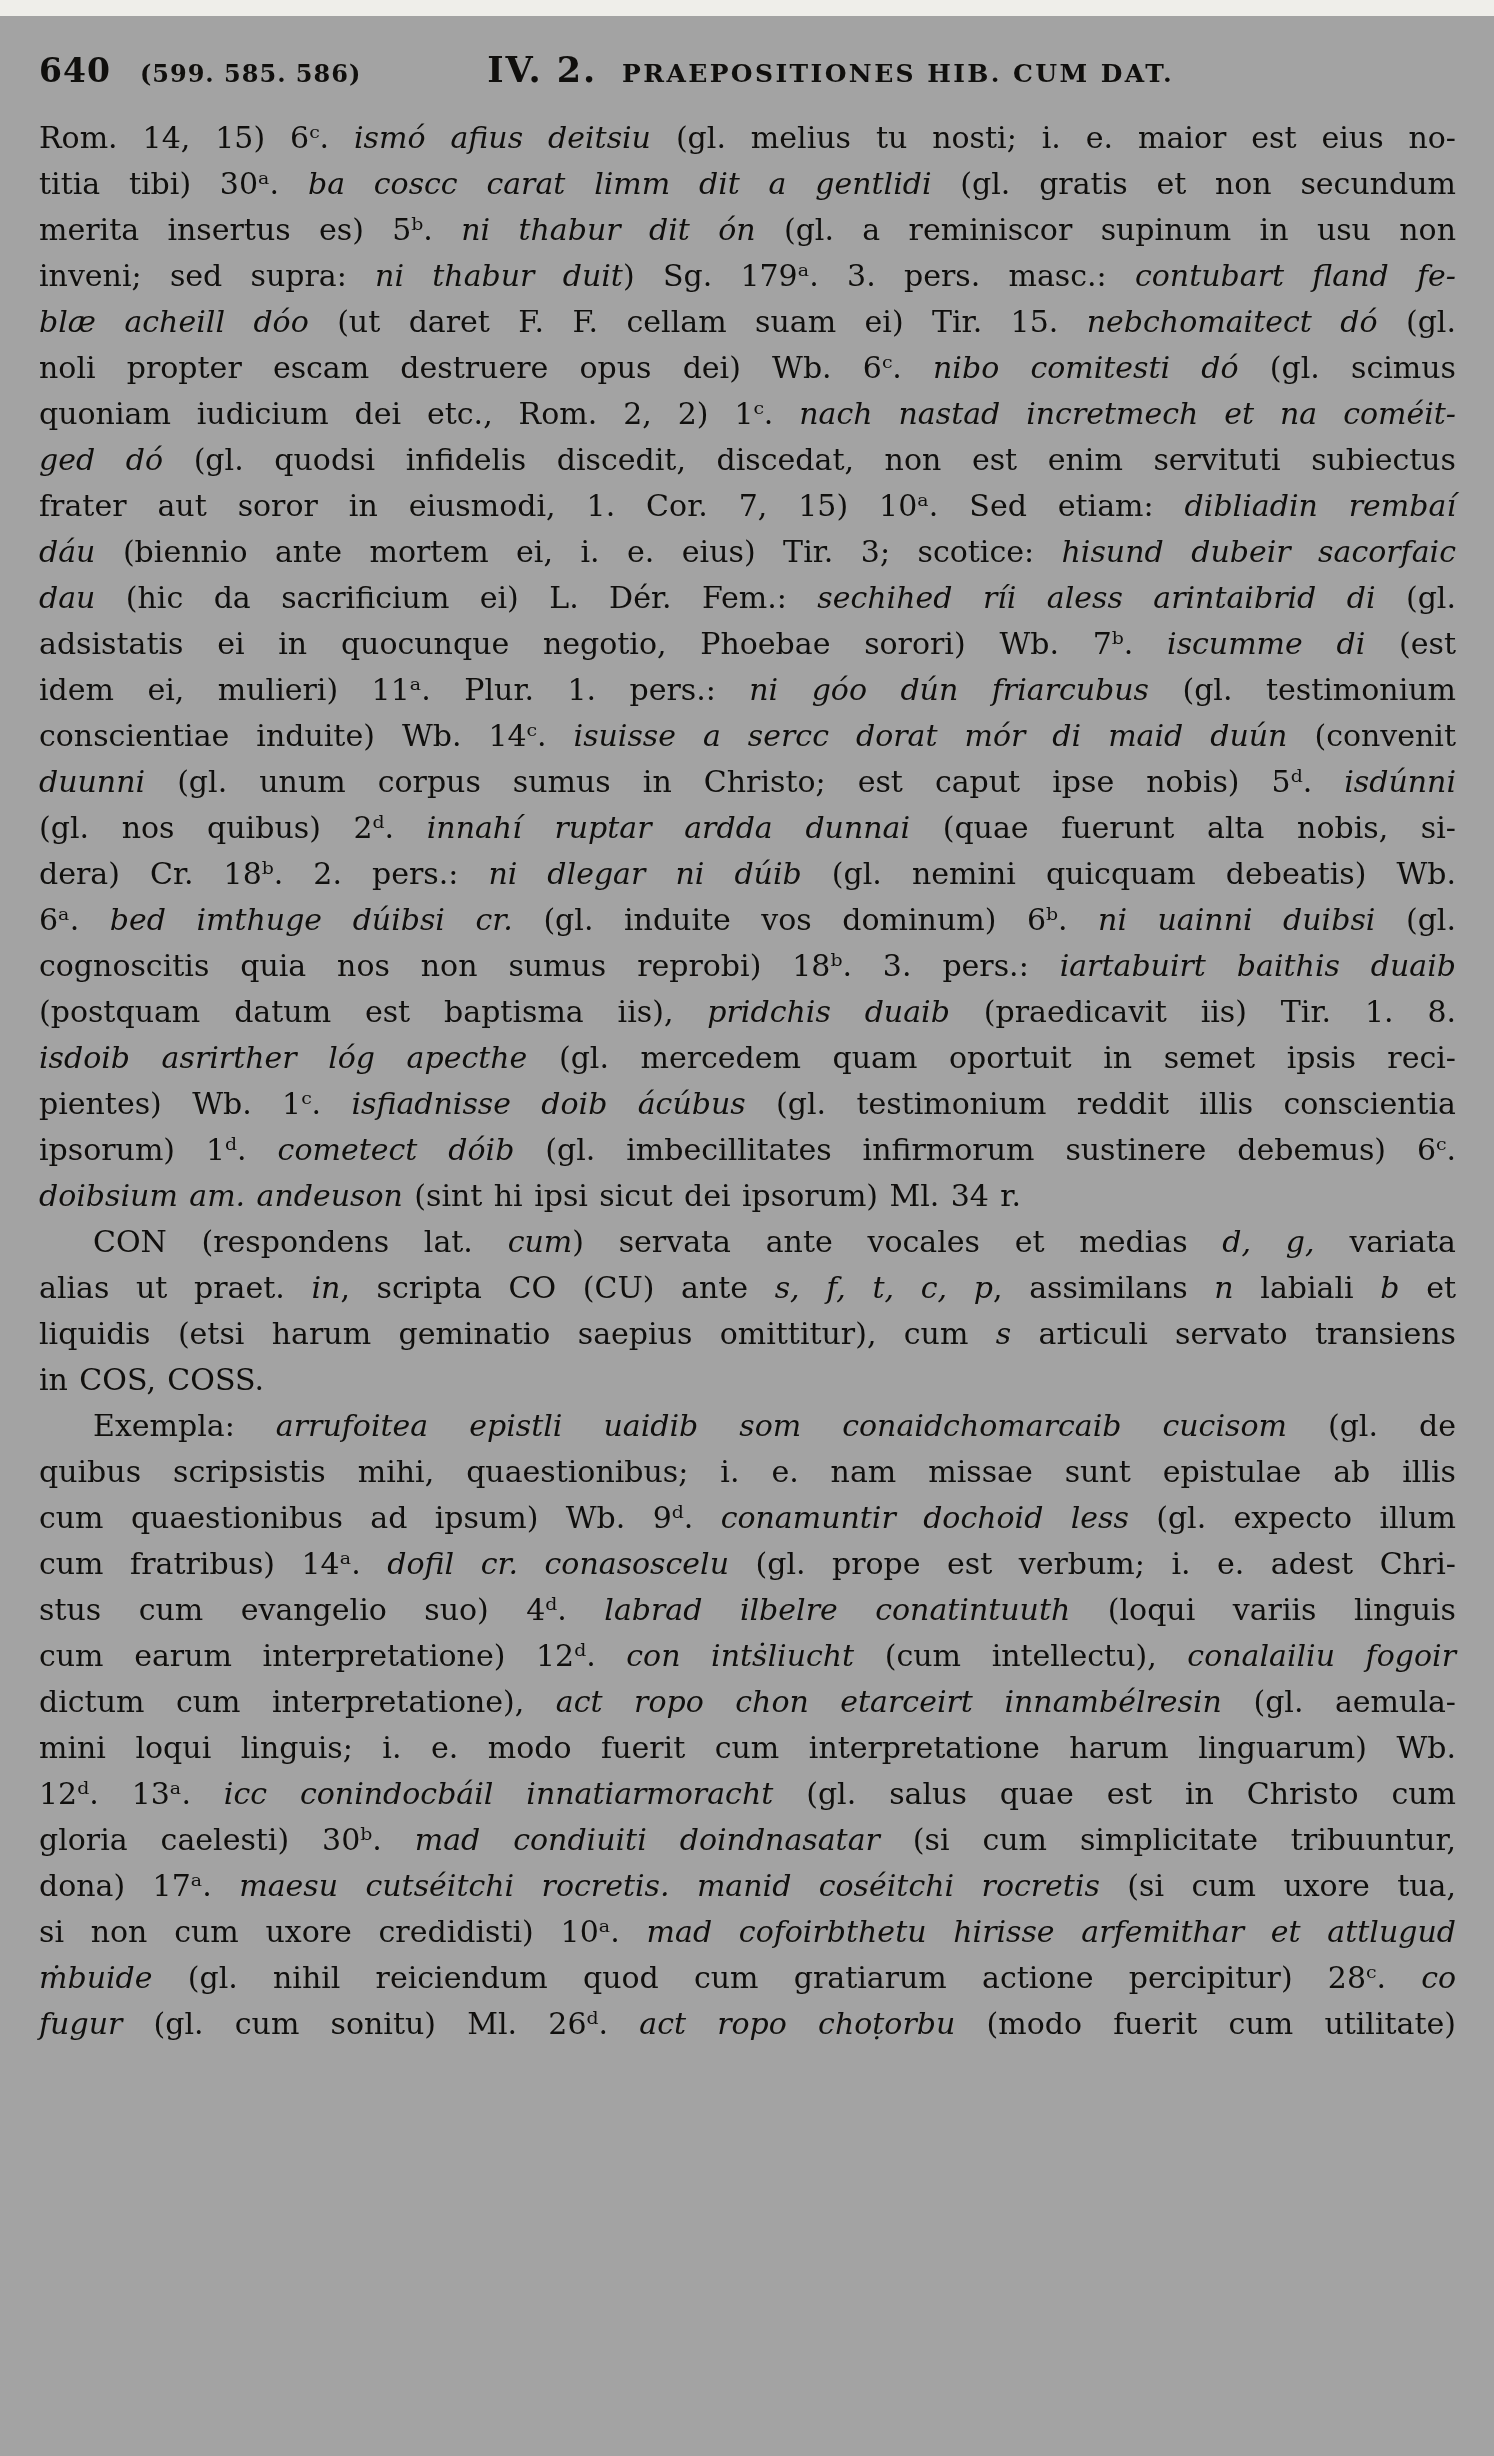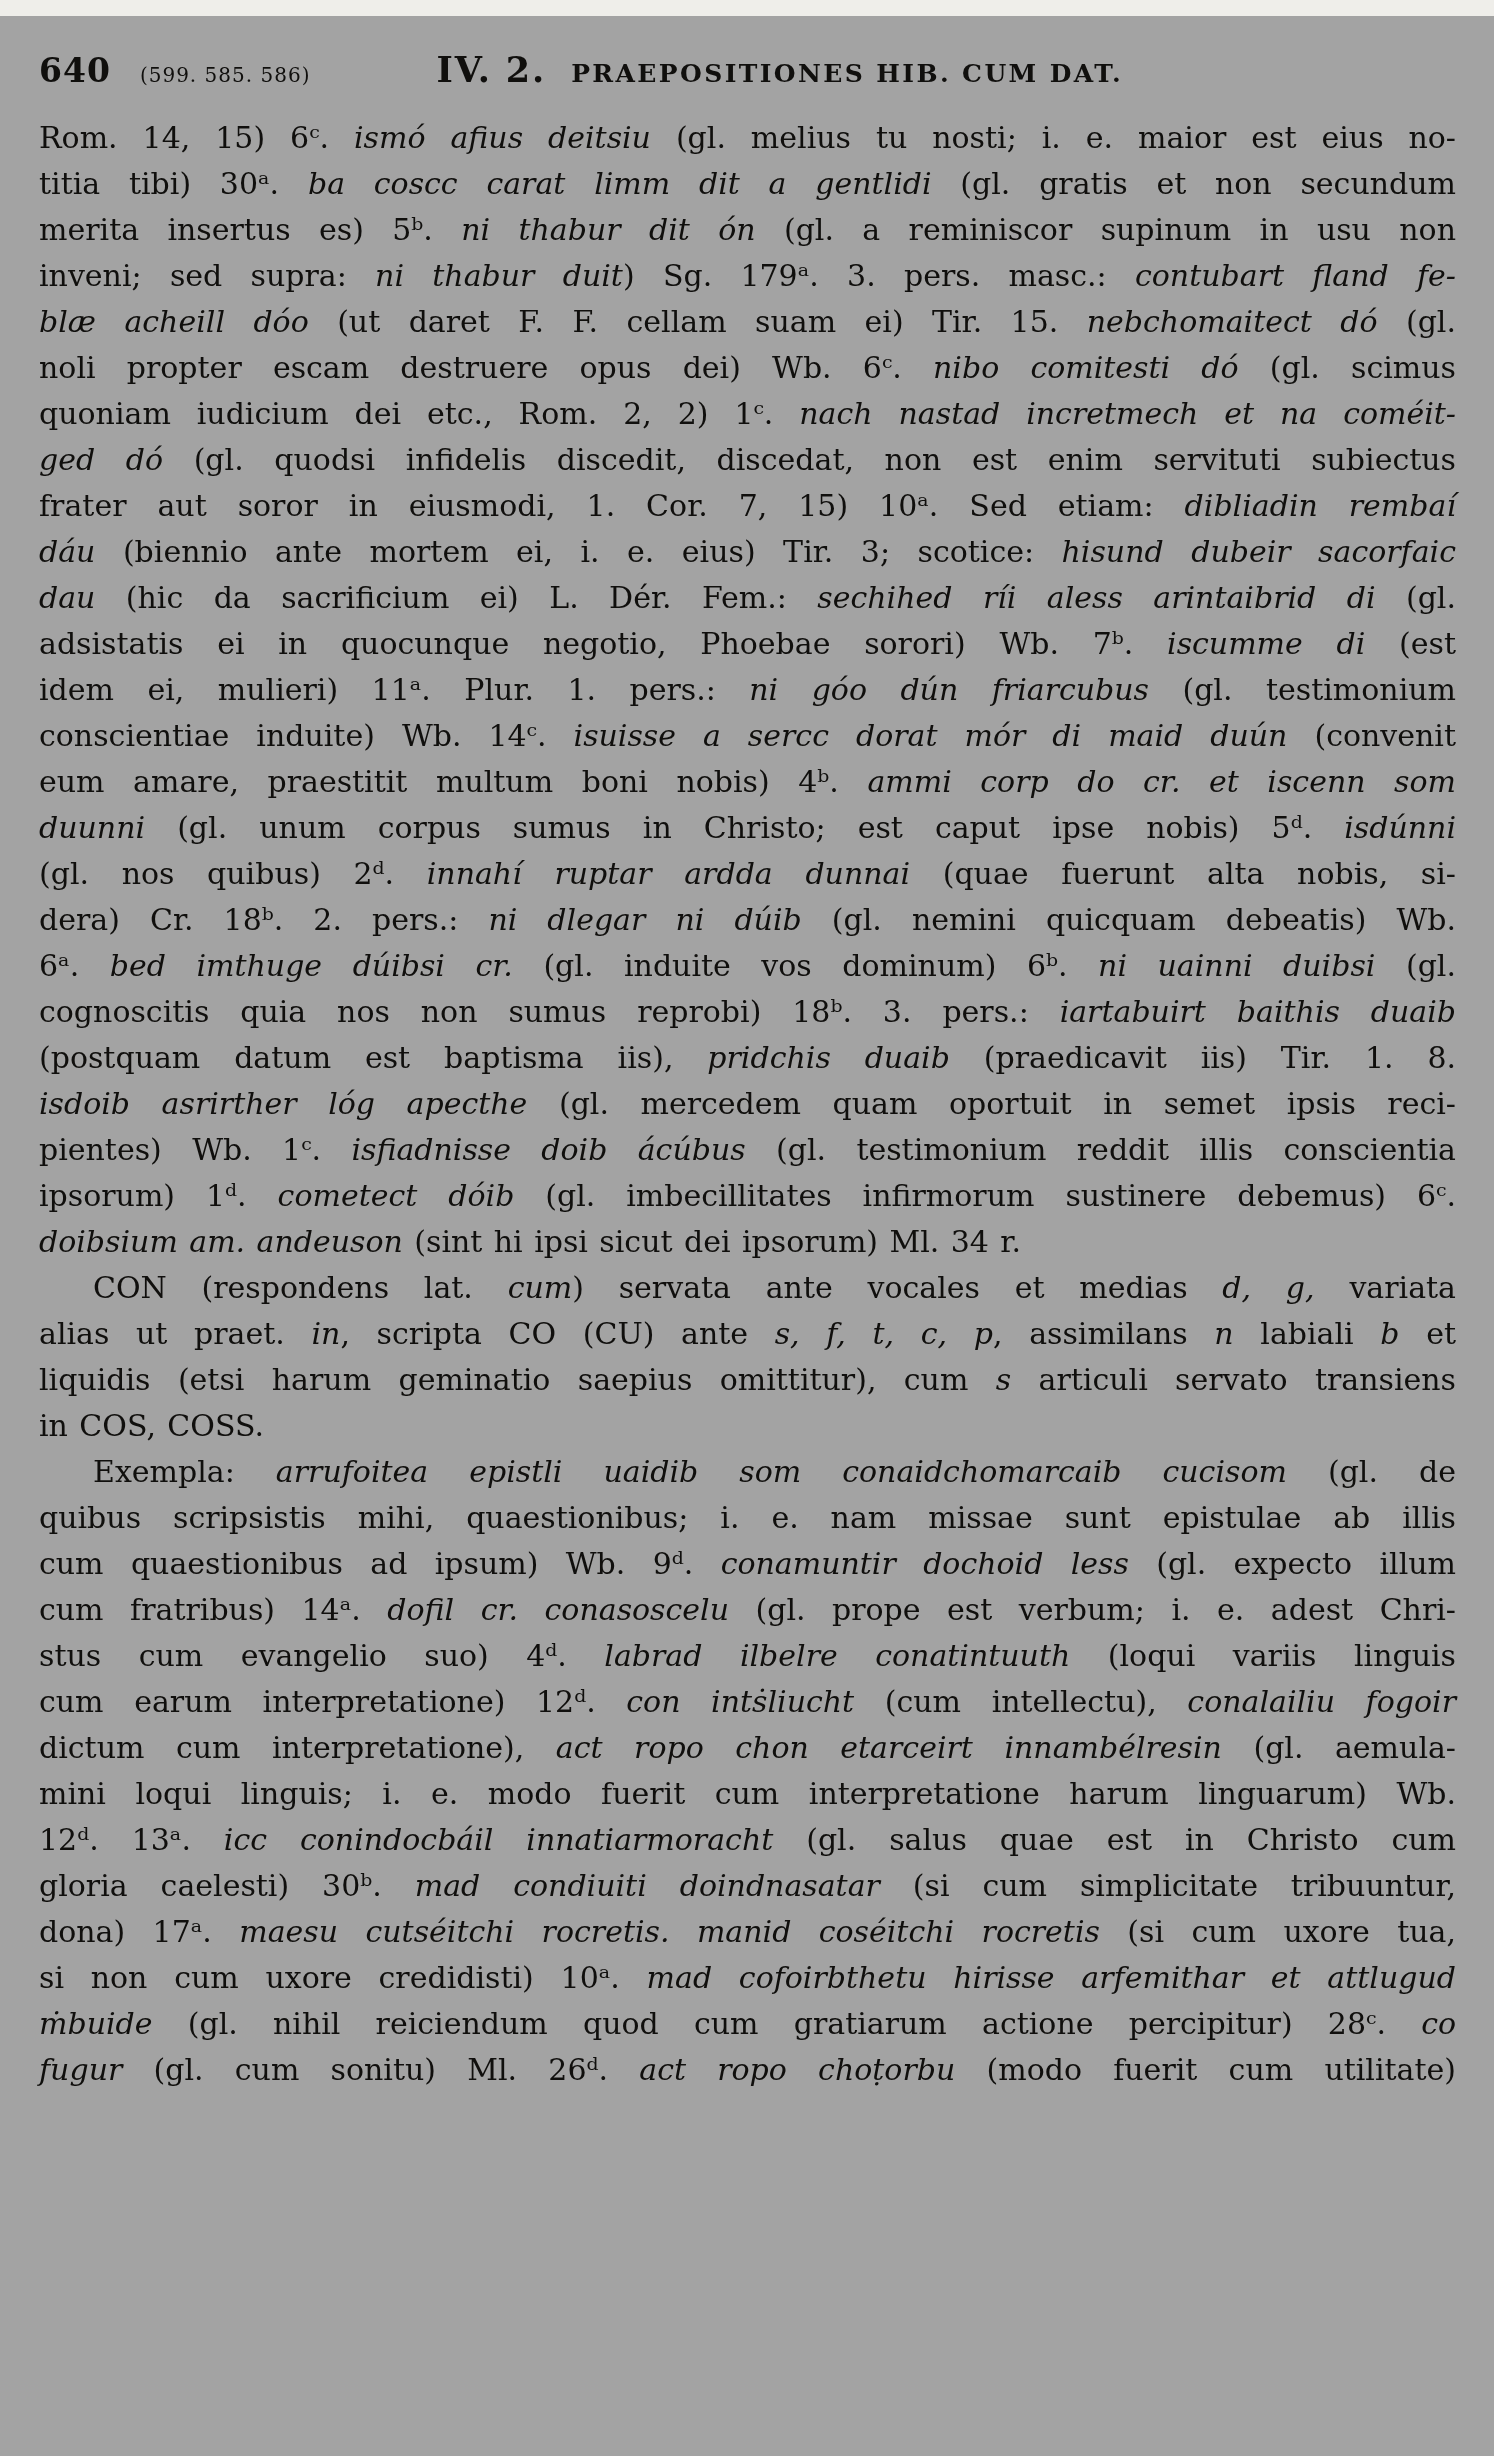--- a/index.html
+++ b/index.html
@@ -24,22 +24,22 @@
     align-items: baseline;
     white-space: nowrap;
     margin-bottom: 25px;
   }
   .page-number {
     font-size: 33px;
     font-weight: bold;
     letter-spacing: 1px;
   }
   .section-refs {
-    font-size: 20px;
-    font-weight: normal;
+    font-size: 24px;
+    font-weight: bold;
     margin-left: 29px;
     letter-spacing: 1px;
   }
   .chapter-number {
     font-size: 35px;
     font-weight: bold;
     margin-left: 126px;
     letter-spacing: 1.9px;
   }
   .head-title {
@@ -87,21 +87,20 @@
       <div class="line"><i>blæ acheill dóo</i><span> (ut daret F. F. cellam suam ei) Tir. 15. </span><i>nebchomaitect dó</i><span> (gl.</span></div>
       <div class="line"><span>noli propter escam destruere opus dei) Wb. 6ᶜ. </span><i>nibo comitesti dó</i><span> (gl. scimus</span></div>
       <div class="line"><span>quoniam iudicium dei etc., Rom. 2, 2) 1ᶜ. </span><i>nach nastad incretmech et na coméit-</i></div>
       <div class="line"><i>ged dó</i><span> (gl. quodsi infidelis discedit, discedat, non est enim servituti subiectus</span></div>
       <div class="line"><span>frater aut soror in eiusmodi, 1. Cor. 7, 15) 10ᵃ. Sed etiam: </span><i>dibliadin rembaí</i></div>
       <div class="line"><i>dáu</i><span> (biennio ante mortem ei, i. e. eius) Tir. 3; scotice: </span><i>hisund dubeir sacorfaic</i></div>
       <div class="line"><i>dau</i><span> (hic da sacrificium ei) L. Dér. Fem.: </span><i>sechihed ríi aless arintaibrid di</i><span> (gl.</span></div>
       <div class="line"><span>adsistatis ei in quocunque negotio, Phoebae sorori) Wb. 7ᵇ. </span><i>iscumme di</i><span> (est</span></div>
       <div class="line"><span>idem ei, mulieri) 11ᵃ. Plur. 1. pers.: </span><i>ni góo dún friarcubus</i><span> (gl. testimonium</span></div>
       <div class="line"><span>conscientiae induite) Wb. 14ᶜ. </span><i>isuisse a sercc dorat mór di maid duún</i><span> (convenit</span></div>
-      <div class="line"><span>eum amare, praestitit multum boni nobis) 4ᵇ. </span><i>ammi corp do cr. et iscenn som</i></div>
       <div class="line"><i>duunni</i><span> (gl. unum corpus sumus in Christo; est caput ipse nobis) 5ᵈ. </span><i>isdúnni</i></div>
       <div class="line"><span>(gl. nos quibus) 2ᵈ. </span><i>innahí ruptar ardda dunnai</i><span> (quae fuerunt alta nobis, si-</span></div>
       <div class="line"><span>dera) Cr. 18ᵇ. 2. pers.: </span><i>ni dlegar ni dúib</i><span> (gl. nemini quicquam debeatis) Wb.</span></div>
       <div class="line"><span>6ᵃ. </span><i>bed imthuge dúibsi cr.</i><span> (gl. induite vos dominum) 6ᵇ. </span><i>ni uainni duibsi</i><span> (gl.</span></div>
       <div class="line"><span>cognoscitis quia nos non sumus reprobi) 18ᵇ. 3. pers.: </span><i>iartabuirt baithis duaib</i></div>
       <div class="line"><span>(postquam datum est baptisma iis), </span><i>pridchis duaib</i><span> (praedicavit iis) Tir. 1. 8.</span></div>
       <div class="line"><i>isdoib asrirther lóg apecthe</i><span> (gl. mercedem quam oportuit in semet ipsis reci-</span></div>
       <div class="line"><span>pientes) Wb. 1ᶜ. </span><i>isfiadnisse doib ácúbus</i><span> (gl. testimonium reddit illis conscientia</span></div>
       <div class="line"><span>ipsorum) 1ᵈ. </span><i>cometect dóib</i><span> (gl. imbecillitates infirmorum sustinere debemus) 6ᶜ.</span></div>
       <div class="line nojust"><i>doibsium am. andeuson</i><span> (sint hi ipsi sicut dei ipsorum) Ml. 34 r.</span></div>

